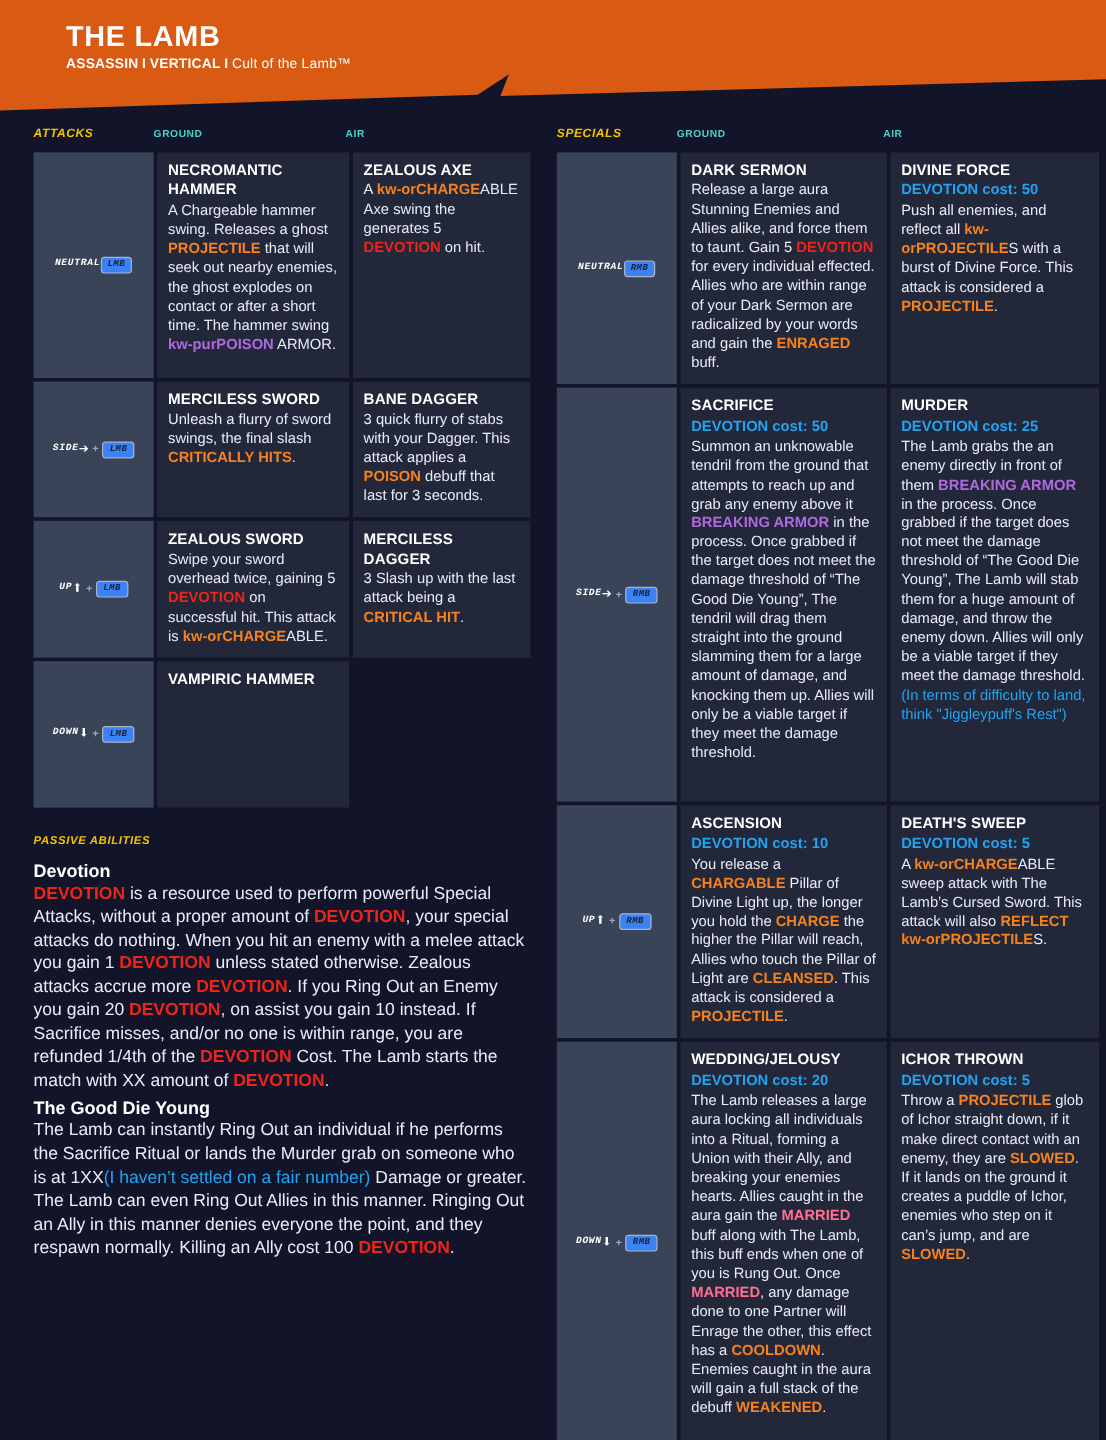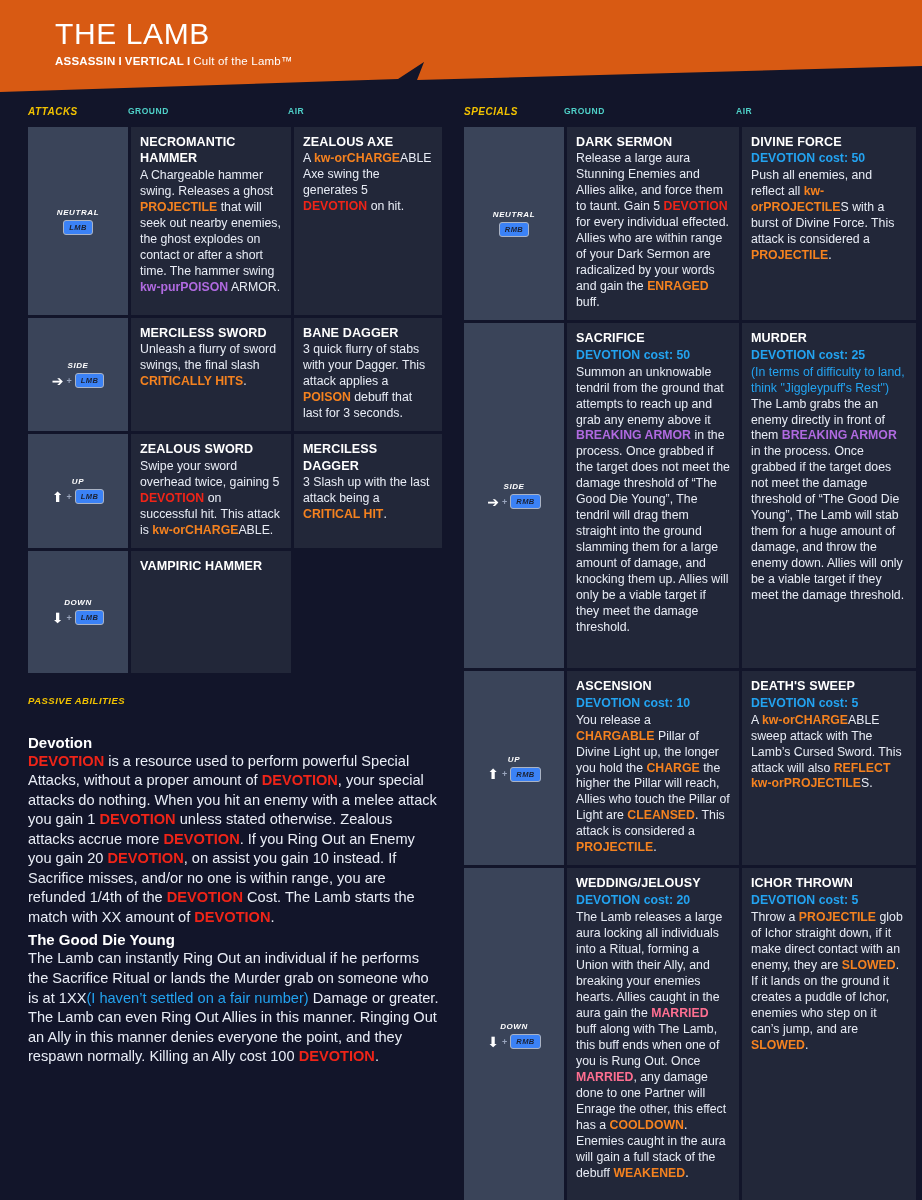--- a/index.html
+++ b/index.html
@@ -10,21 +10,21 @@
     color:#e8ecf5;
     position:relative; overflow:hidden;
   }
 
   
   .header { position:relative; height:100px; width:100%; }
   .header-bg { position:absolute; inset:0; }
   .header-bg svg { display:block; width:100%; height:100%; }
   .header-text { position:absolute; left:55px; top:18px; z-index:3; }
   .title {
-    font-size:30px; font-weight:normal; letter-spacing:.6px;
+    font-size:24px; font-weight:bold; letter-spacing:.6px;
     color:#ffffff; line-height:1.05;
   }
   .subtitle {
     margin-top:5px; font-size:11.5px; color:#ffffff; letter-spacing:.2px;
   }
   .subtitle .sep { font-weight:bold; padding:0 3px; }
   .subtitle .cls { font-weight:bold; }
 
   
   .page { position:relative; padding:0 28px; }
@@ -48,23 +48,24 @@
   }
   .colhead .g { flex:0 0 160px; }
   .colhead .a { flex:1 1 auto; }
   .col-right .colhead .g { flex:0 0 172px; }
 
   
   .row { display:flex; gap:3px; margin-bottom:3px; }
   .cell-input {
     flex:0 0 100px;
     background:#3a4459;
-    display:flex; flex-direction:column;
+    display:flex; 
     align-items:center; justify-content:center;
     padding:6px 4px;
+    font-family:Liberation Mono, monospace;
   }
   .cell-desc {
     background:#222739;
     padding:7px 9px 9px 9px;
     line-height:1.30;
     font-size:12.3px;
   }
   .col-left .cell-desc.ground { flex:0 0 160px; }
   .col-left .cell-desc.air    { flex:1 1 auto; }
   .col-right .cell-desc.ground{ flex:0 0 172px; }
@@ -92,21 +93,21 @@
     background:#3b82f6; color:#1b2030;
     font-size:7.5px; font-weight:bold; font-style:italic;
     padding:2px 5px; border-radius:3px; letter-spacing:.4px;
     border:1px solid #aab3c4;
   }
 
   
   .passive { margin-top:22px; }
   .passive-head {
     font-size:9.5px; font-weight:bold; font-style:italic;
-    color:#f2c200; letter-spacing:.5px; margin-bottom:28px;
+    color:#f2c200; letter-spacing:.5px; margin-bottom:12px;
   }
   .pv-title {
     font-size:15px; font-weight:bold; color:#ffffff;
     margin-bottom:1px;
   }
   .pv-body {
     font-size:14.6px; line-height:1.34; color:#e9edf6;
     margin-bottom:4px;
   }
 
@@ -261,22 +262,22 @@
               </div>
             </div>
             <div class="cell-desc ground" style="min-height: 345px;">
               <span class="mv-name">SACRIFICE</span>
               <span class="mv-cost">DEVOTION cost: 50</span>
               <span class="mv-body">Summon an unknowable tendril from the ground that attempts to reach up and grab any enemy above it <span class="kw-pur">BREAKING ARMOR</span> in the process.  Once grabbed if the target does not meet the damage threshold of “The Good Die Young”, The tendril will drag them straight into the ground slamming them for a large amount of damage, and knocking them up. Allies will only be a viable target if they meet the damage threshold.</span>
             </div>
             <div class="cell-desc air" style="min-height: 345px;">
               <span class="mv-name">MURDER</span>
               <span class="mv-cost">DEVOTION cost: 25</span>
+              <span class="mv-body">The Lamb grabs the an enemy directly in front of them <span class="kw-pur">BREAKING ARMOR</span> in the process. Once grabbed if the target does not meet the damage threshold of “The Good Die Young”, The Lamb will stab them for a huge amount of damage, and throw the enemy down. Allies will only be a viable target if they meet the damage threshold.</span>
               <span class="mv-body kw-blue">(In terms of difficulty to land, think "Jiggleypuff's Rest")</span>
-              <span class="mv-body">The Lamb grabs the an enemy directly in front of them <span class="kw-pur">BREAKING ARMOR</span> in the process. Once grabbed if the target does not meet the damage threshold of “The Good Die Young”, The Lamb will stab them for a huge amount of damage, and throw the enemy down. Allies will only be a viable target if they meet the damage threshold.</span>
             </div>
           </div>
           <div class="row">
             <div class="cell-input" style="min-height: 185px;">
               <div class="inp-dir">UP</div>
               <div class="inp-line">
                 <span class="arrow">⬆</span>
                 <span class="plus">+</span>
                 <span class="key">RMB</span>
               </div>

